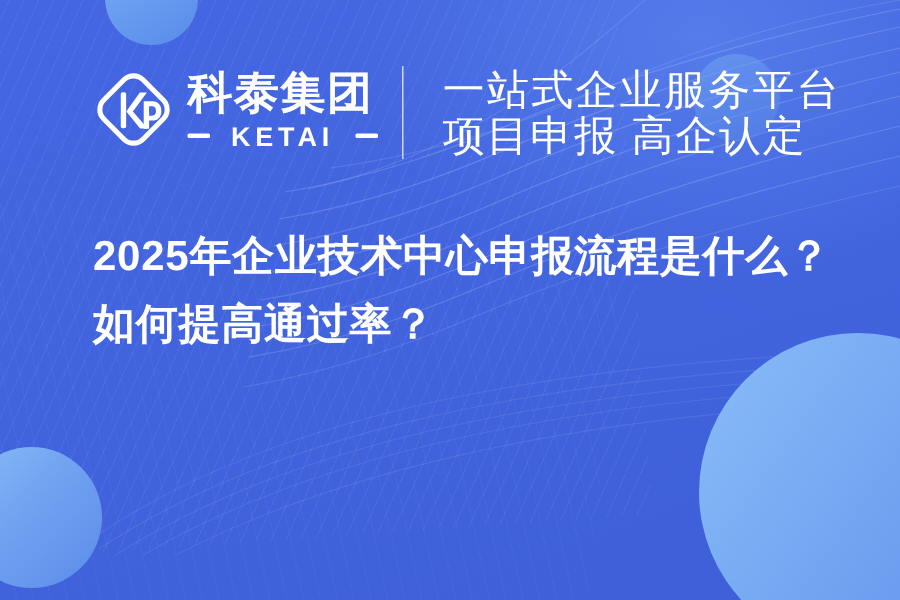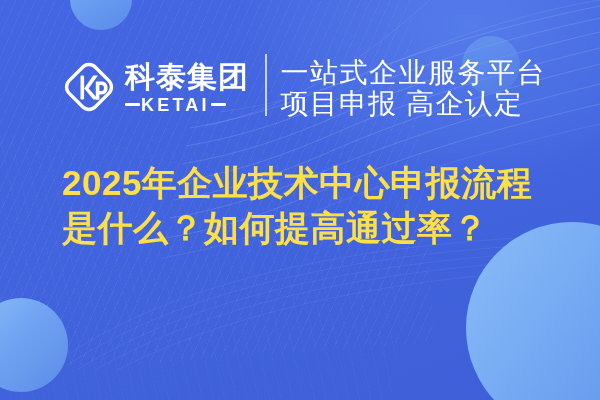--- a/index.html
+++ b/index.html
@@ -100,21 +100,21 @@
   }
 
   
   .header {
     position: absolute;
     left: 0;
     top: 44px;
     width: 600px;
     height: 72px;
     display: flex;
-    align-items: flex-end;
+    align-items: flex-start;
   }
   .brand {
     display: flex;
     align-items: center;
     margin-left: 60px;
   }
   .logo-mark {
     width: 58px;
     height: 58px;
     flex: 0 0 58px;
@@ -130,21 +130,21 @@
     line-height: 32px;
     font-weight: 700;
     color: #ffffff;
     letter-spacing: 1px;
     white-space: nowrap;
   }
   .brand-en-row {
     display: flex;
     align-items: center;
     margin-top: 3px;
-    gap: 1px;
+    gap: 14px;
   }
   .brand-rule {
     height: 3px;
     width: 15px;
     background: #ffffff;
     border-radius: 1px;
   }
   .brand-en {
     font-size: 18px;
     line-height: 18px;
@@ -154,21 +154,21 @@
     white-space: nowrap;
   }
   .divider {
     width: 1.5px;
     height: 62px;
     background: rgba(255,255,255,0.72);
     margin-left: 16px;
     flex: 0 0 1.5px;
   }
   .tagline {
-    margin-left: 14px;
+    margin-left: 26px;
     display: flex;
     flex-direction: column;
     justify-content: center;
   }
   .tagline-main {
     font-size: 28px;
     line-height: 31px;
     color: #ffffff;
     letter-spacing: 1.5px;
     white-space: nowrap;
@@ -179,26 +179,26 @@
     color: #ffffff;
     letter-spacing: 1.2px;
     margin-top: 4px;
     white-space: nowrap;
   }
 
   
   .headline {
     position: absolute;
     left: 62px;
-    top: 160px;
+    top: 148px;
     width: 500px;
-    font-size: 35px;
+    font-size: 28px;
     line-height: 45px;
     font-weight: 700;
-    color: #fde047;
+    color: #ffffff;
     letter-spacing: 0.5px;
   }
 </style>
 </head>
 <body>
 
 <div class="banner">
 
   <div class="bg-base"></div>
   <div class="bg-diag"></div>

